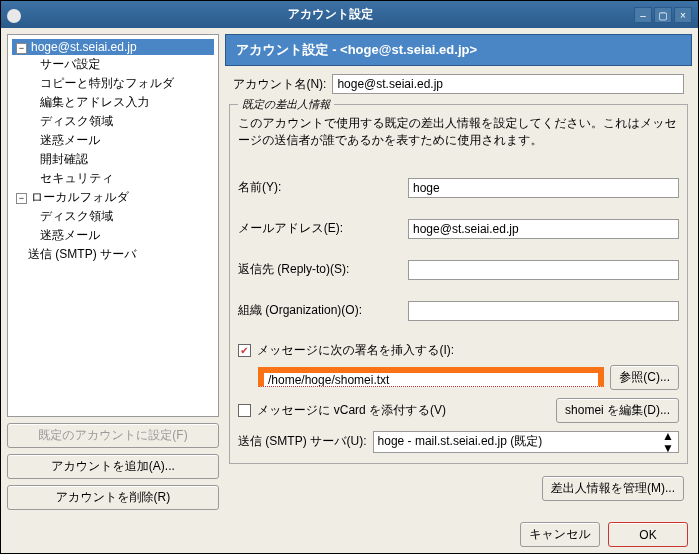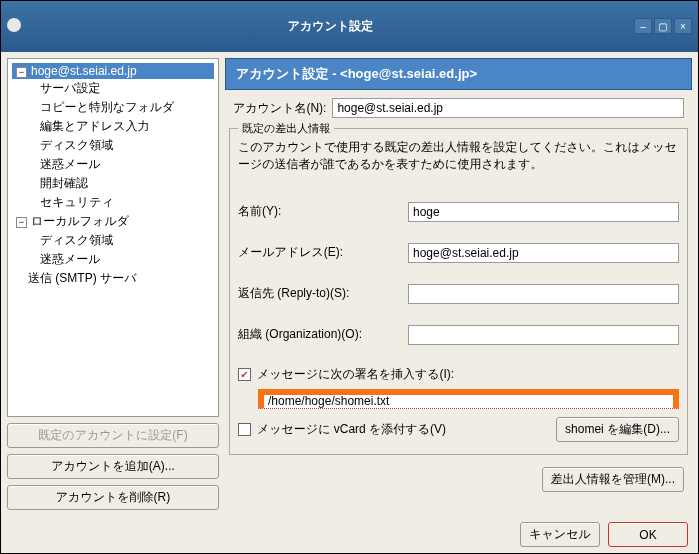--- a/index.html
+++ b/index.html
@@ -1,18 +1,18 @@
 <!DOCTYPE html>
 <html><head>
 <meta charset="utf-8">
 <style>
 * { box-sizing: border-box; font-family: sans-serif; font-size: 12px; }
 body { margin: 0; background: #fff; }
 .window { width: 699px; height: 554px; border: 1px solid #000; display: flex; flex-direction: column; }
-.titlebar { background: linear-gradient(to bottom, #3d72a4, #2a5a8c); color: #fff; padding: 17px 6px; display: flex; align-items: flex-start; }
+.titlebar { background: linear-gradient(to bottom, #3d72a4, #2a5a8c); color: #fff; padding: 5px 6px; display: flex; align-items: flex-end; }
 .titlebar-icon { width: 14px; height: 14px; background: #e8e8e8; border-radius: 50%; margin-right: 6px; }
 .titlebar-title { flex: 1; text-align: center; font-weight: bold; }
 .titlebar-btns { display: flex; gap: 2px; }
 .titlebar-btn { width: 18px; height: 16px; background: #4a7aa8; border: 1px solid #2a5a8c; color: #fff; font-size: 10px; display: flex; align-items: center; justify-content: center; }
 .content { flex: 1; display: flex; padding: 6px; gap: 6px; background: #f0ede5; overflow: hidden; }
 .left-panel { width: 212px; display: flex; flex-direction: column; gap: 6px; }
 .tree { flex: 1; background: #fff; border: 1px solid #999; padding: 4px; overflow: auto; }
 .tree-item { padding: 1px 2px; white-space: nowrap; cursor: pointer; }
 .tree-item.selected { background: #4a86c5; color: #fff; }
 .tree-item.level1 { padding-left: 4px; }
@@ -20,21 +20,21 @@
 .tree-toggle { display: inline-block; width: 11px; height: 11px; border: 1px solid #888; text-align: center; line-height: 9px; font-size: 9px; margin-right: 4px; background: #fff; color: #000; }
 .btn { background: #f0ede5; border: 1px solid #999; border-radius: 3px; padding: 3px 8px; cursor: pointer; text-align: center; box-shadow: inset 0 1px 0 #fff; }
 .btn:disabled, .btn.disabled { color: #999; }
 .left-panel .btn { width: 100%; }
 .right-panel { flex: 1; display: flex; flex-direction: column; gap: 6px; overflow: hidden; }
 .header-box { background: #4a86c5; color: #fff; padding: 6px 10px; border: 1px solid #2a5a8c; font-weight: bold; font-size: 13px; }
 .row { display: flex; align-items: center; gap: 6px; padding: 2px 8px; }
 .row label { white-space: nowrap; }
 .text-input { flex: 1; border: 1px solid #999; padding: 2px 4px; background: #fff; height: 20px; }
 .fieldset { border: 1px solid #aaa; margin: 2px 4px; padding: 8px; position: relative; }
-.fieldset-title { position: absolute; top: -8px; left: 8px; background: #f0ede5; padding: 0 4px; font-size: 11px; }
+.fieldset-title { position: absolute; top: -8px; left: 8px; background: #f0ede5; padding: 0 4px; font-size: 11px; font-style: italic; }
 .desc { padding: 2px 0 8px 0; line-height: 1.4; }
 .form-row { display: flex; align-items: center; margin: 21px 0; }
 .form-label { width: 170px; }
 .form-input { flex: 1; border: 1px solid #999; padding: 2px 4px; background: #fff; height: 20px; }
 .checkbox-row { display: flex; align-items: center; gap: 6px; margin: 6px 0; }
 .cb { width: 13px; height: 13px; border: 1px solid #666; background: #fff; display: inline-flex; align-items: center; justify-content: center; font-size: 10px; color: #c33; }
 .sig-input-row { display: flex; gap: 6px; margin: 4px 0 8px 20px; align-items: center; }
 .sig-input { flex: 1; border: 6px solid #f97316; padding: 2px 4px; background: #fff; height: 20px; }
 .vcard-row { display: flex; align-items: center; gap: 6px; margin: 4px 0; }
 .vcard-row .spacer { flex: 1; }
@@ -114,29 +114,40 @@
           <div class="form-label">組織 (Organization)(O):</div>
           <input class="form-input" value="" style="">
         </div>
 
         <div class="checkbox-row">
           <span class="cb">✔</span>
           <span>メッセージに次の署名を挿入する(I):</span>
         </div>
         <div class="sig-input-row">
           <input class="sig-input underline-red" value="/home/hoge/shomei.txt" style="">
+          <button class="btn">参照(C)...</button>
         </div>
 
         <div class="vcard-row">
           <span class="cb"></span>
           <span>メッセージに vCard を添付する(V)</span>
           <span class="spacer"></span>
           <button class="btn">shomei を編集(D)...</button>
         </div>
 
+        <div class="smtp-row">
+          <span>送信 (SMTP) サーバ(U):</span>
+          <div class="select">
+            <span>hoge - mail.st.seiai.ed.jp (既定)</span>
+            <span class="select-arrows">
+                <span>▲</span>
+                <span>▼</span>
+              </span>
+          </div>
+        </div>
       </div>
 
       <div class="right-lower">
         <button class="btn">差出人情報を管理(M)...</button>
       </div>
     </div>
   </div>
 
   <div class="dialog-btns">
     <button class="btn">キャンセル</button>

